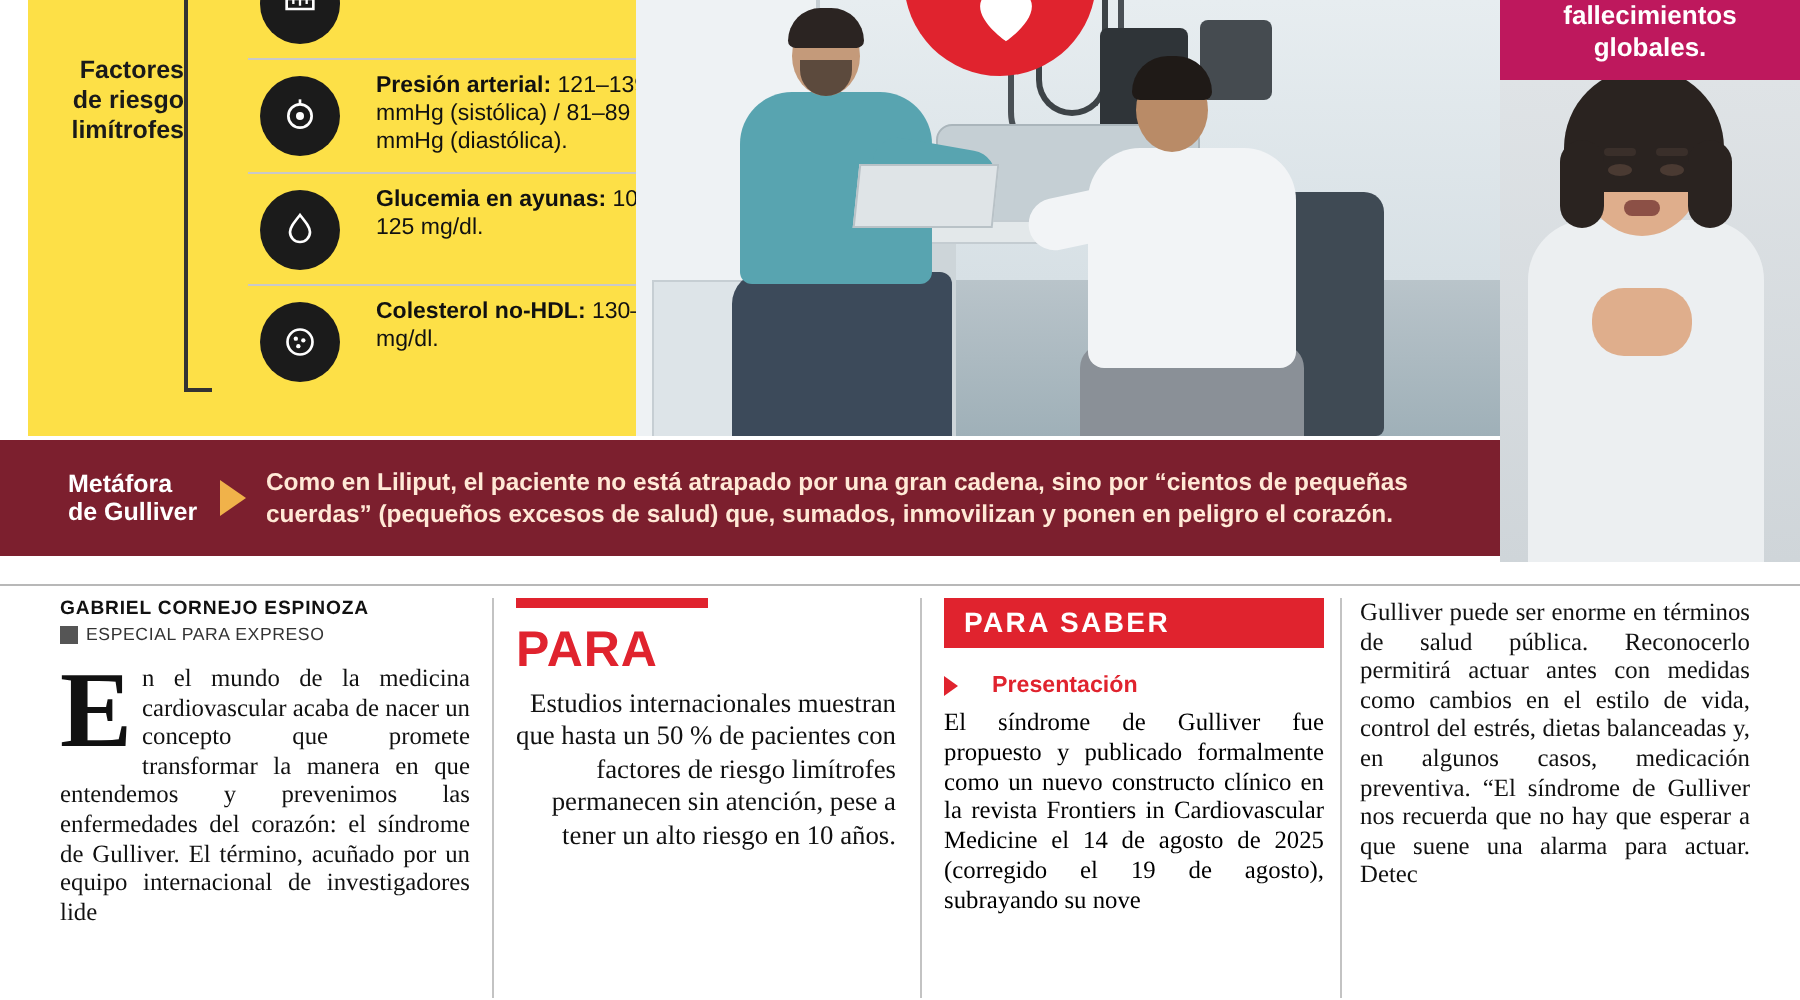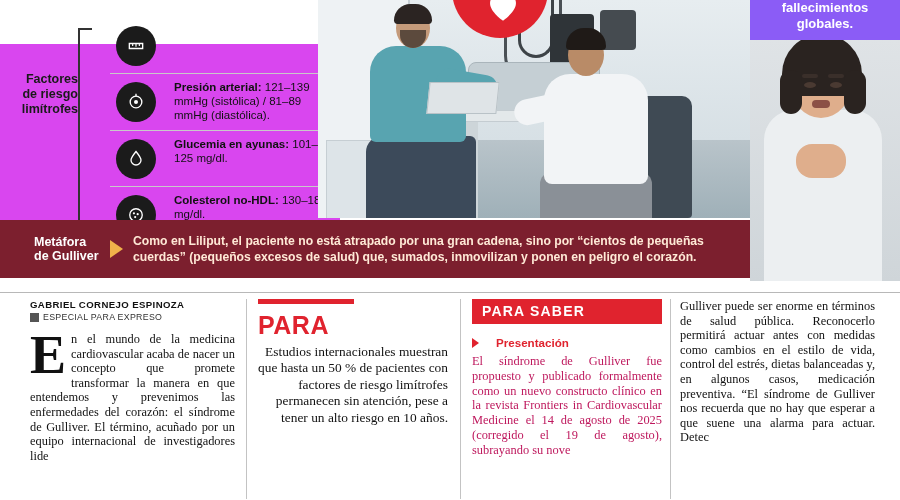--- a/index.html
+++ b/index.html
@@ -18,24 +18,23 @@
 
   
   .info-panel {
     position: absolute;
     left: 0; top: 0;
     width: 900px; height: 281px;
     background: #ffffff;
   }
   .info-left {
     position: absolute;
-    left: 0; top: 0;
+    left: 14px; top: 0;
     width: 340px; height: 218px;
-    background: #d946ef;
-    margin-top: 44px;
+    background: #fde047;
   }
   .bracket {
     position: absolute;
     left: 78px; top: -16px;
     width: 14px; height: 212px;
     border-left: 2px solid #333;
     border-top: 2px solid #333;
     border-bottom: 2px solid #333;
   }
   .risk-title {
@@ -150,21 +149,21 @@
   .p2-body{position:absolute;left:226px;top:74px;width:104px;height:110px;border-radius:26px 26px 8px 8px;background:#f2f4f6;}
   .p2-arm{position:absolute;left:196px;top:96px;width:56px;height:26px;border-radius:14px;background:#f2f4f6;transform:rotate(-12deg);}
   .p2-leg{position:absolute;left:222px;top:172px;width:112px;height:46px;background:#8a9097;border-radius:12px 12px 0 0;}
   .ph-chair{position:absolute;left:300px;top:96px;width:74px;height:122px;background:#3f4a54;border-radius:10px 10px 4px 4px;}
 
   
   .side-col {
     position: absolute;
     left: 750px; top: 0;
     width: 150px; height: 281px;
-    background: #8b5cf6;
+    background: #be185d;
     overflow: hidden;
   }
   .side-top-text {
     position: absolute;
     left: 0; top: 0;
     width: 150px;
     text-align: center;
     color: #ffffff;
     font-weight: bold;
     font-size: 13px;
@@ -342,21 +341,21 @@
     width: 0; height: 0;
     border-top: 5px solid transparent;
     border-bottom: 5px solid transparent;
     border-left: 7px solid #e0232e;
   }
   .saber-text {
     font-family: "Liberation Serif", serif;
     font-size: 12.4px;
     line-height: 14.8px;
     text-align: justify;
-    color: #be185d;
+    color: #000000;
     margin-top: 5px;
   }
 
   
   .col4 { left: 680px; width: 195px; }
   .col4 .body-text { margin-top: 0; }
 
   .vrule {
     position: absolute;
     top: 6px;

